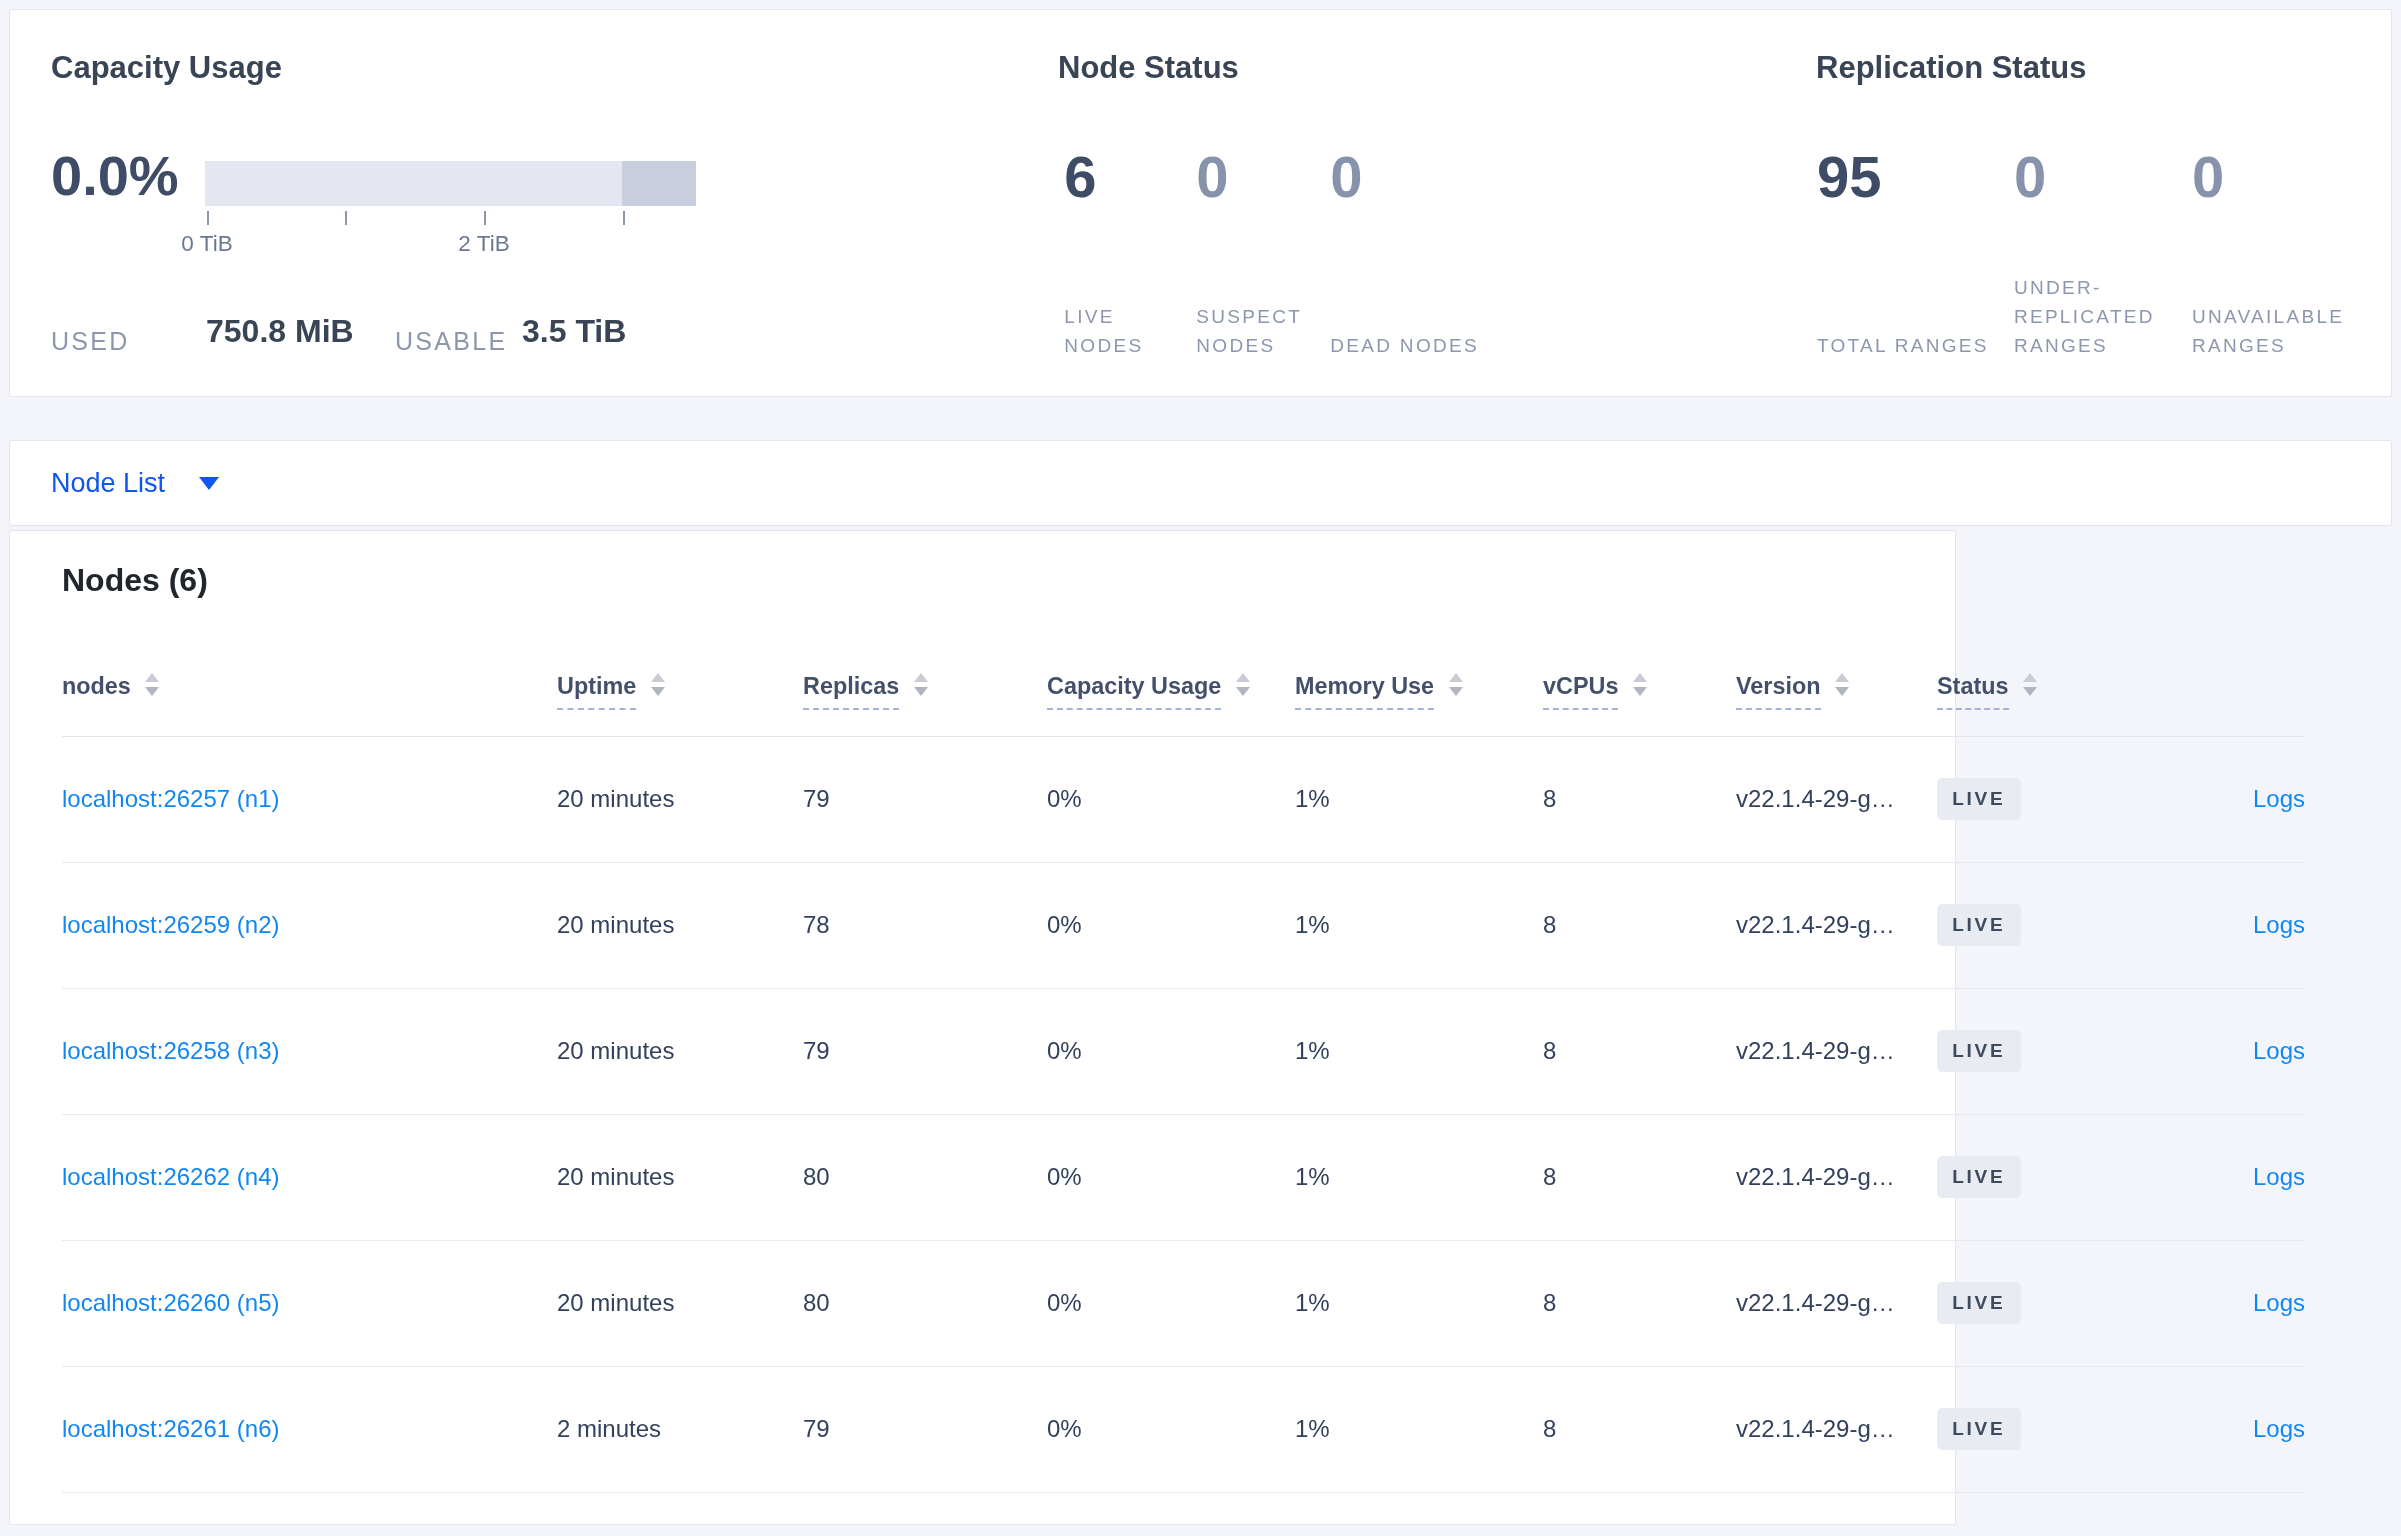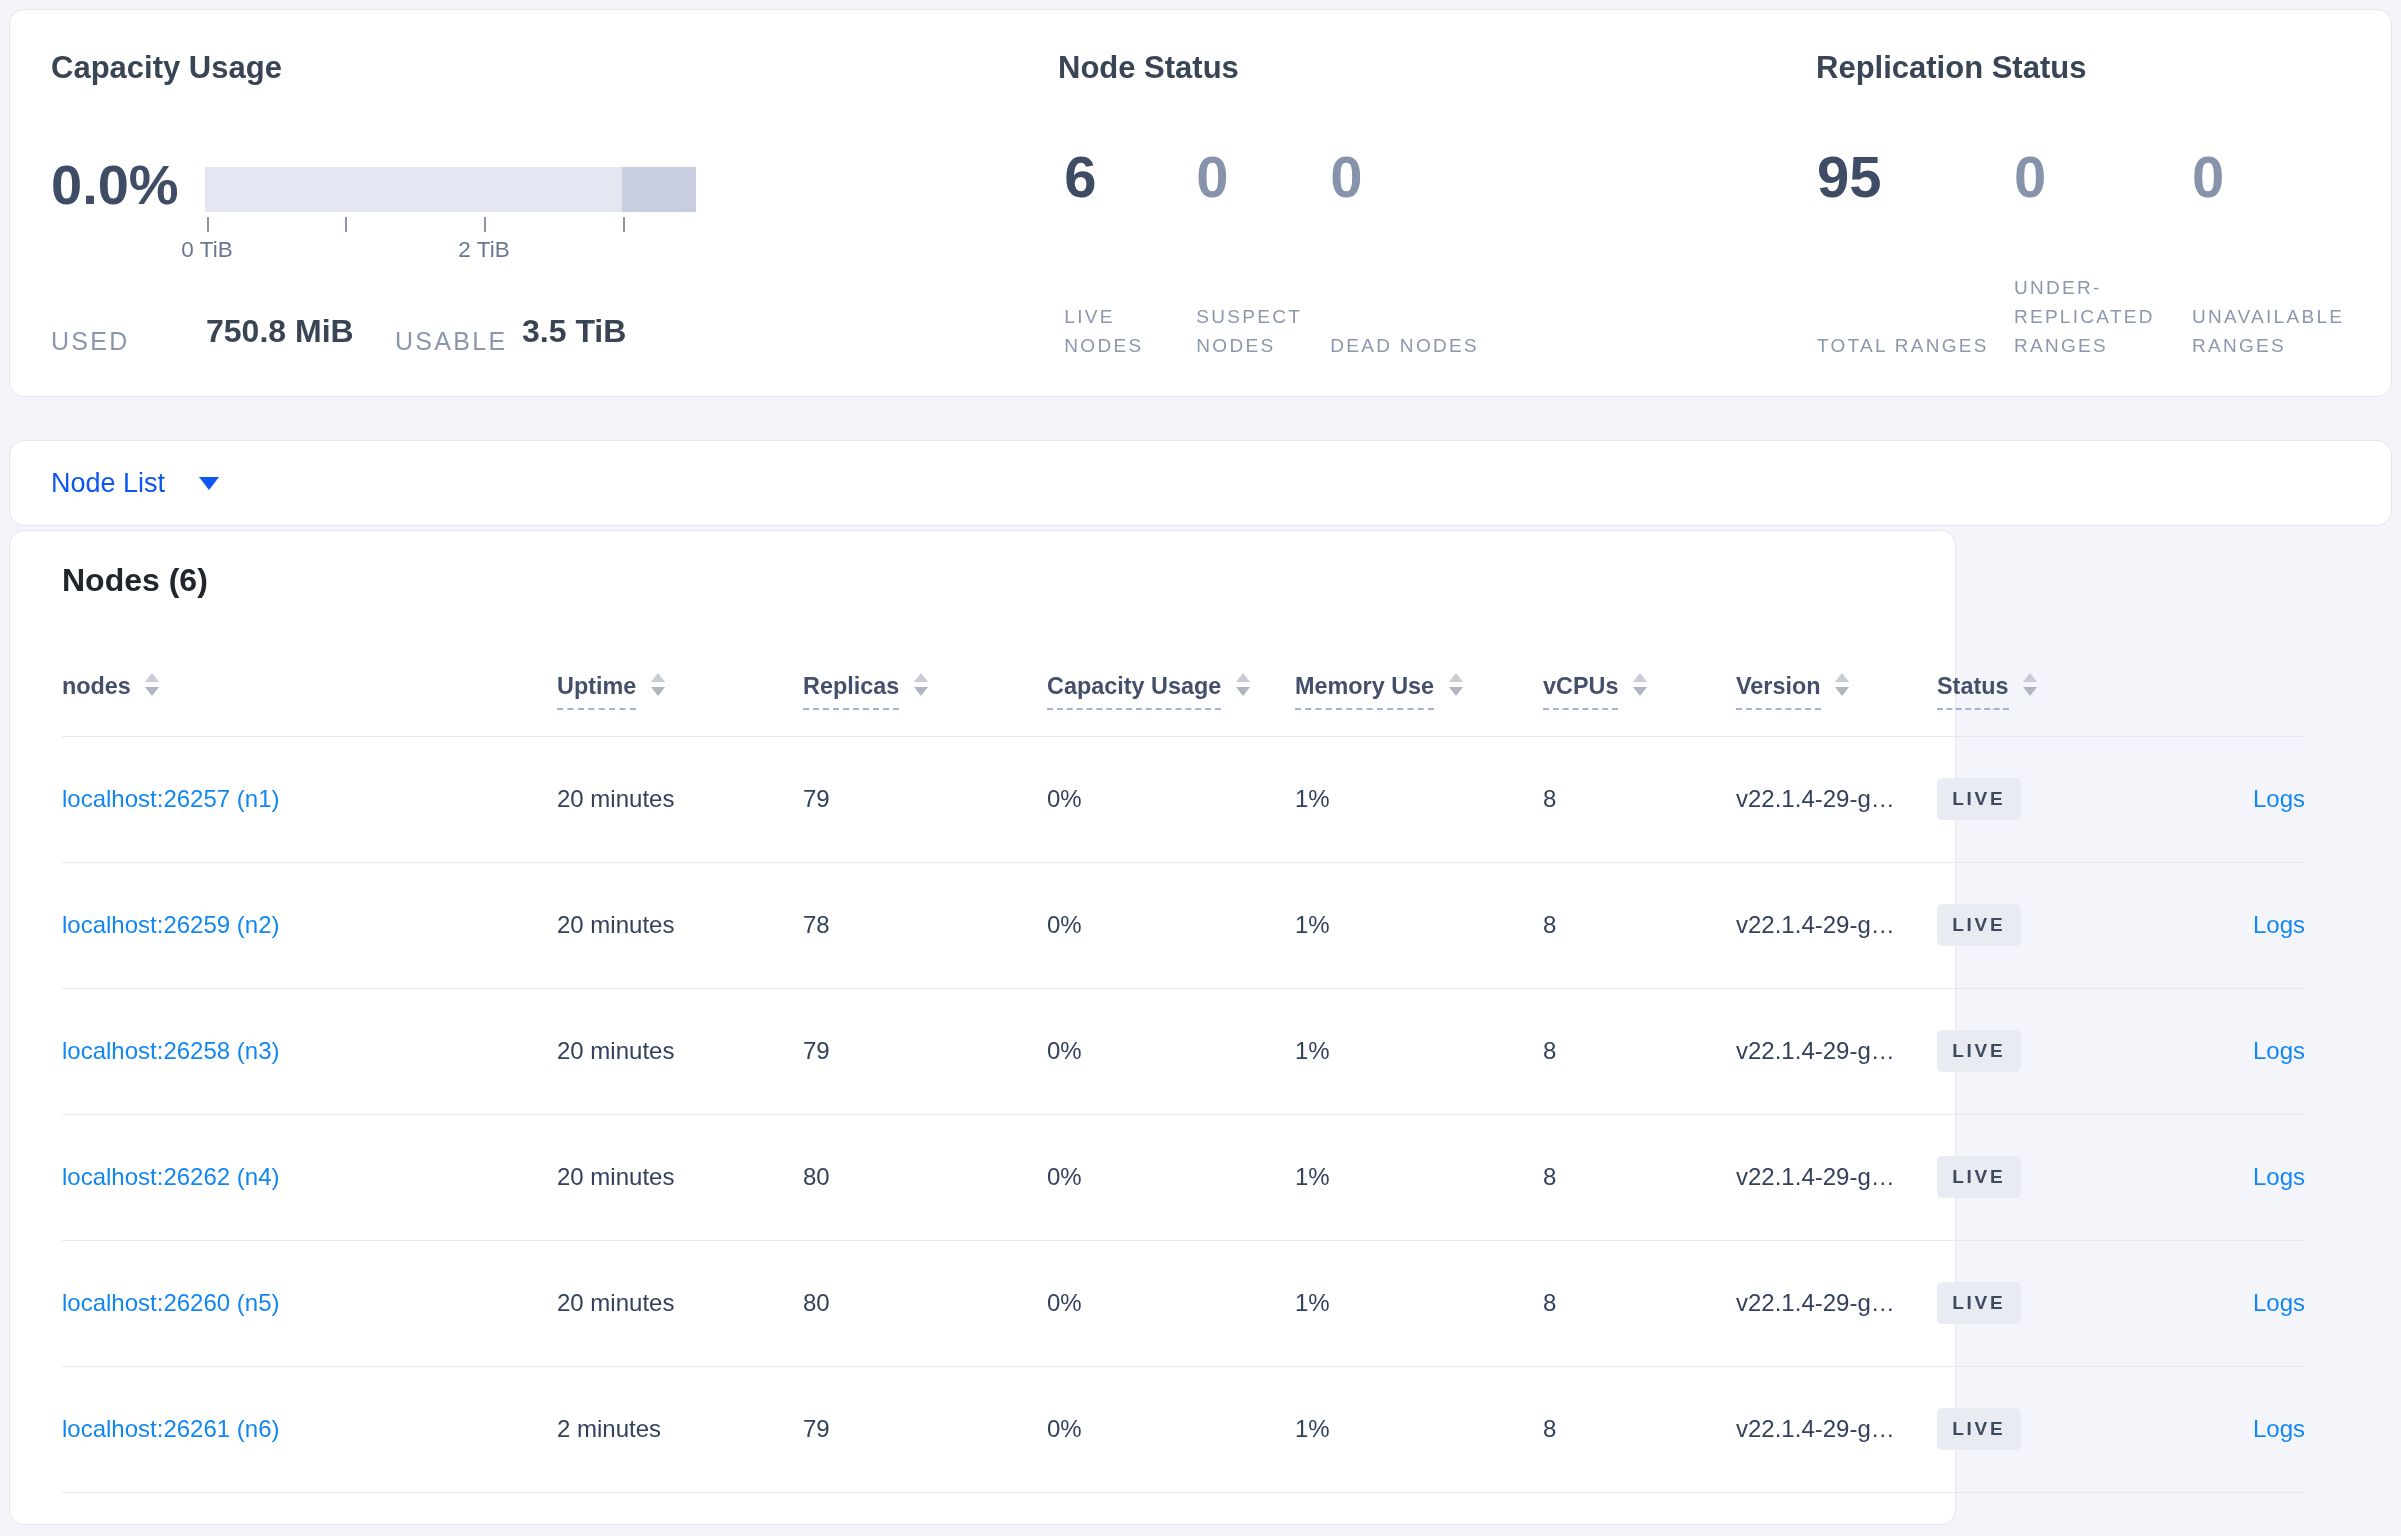--- a/index.html
+++ b/index.html
@@ -7,29 +7,29 @@
     --title:#394455; --stat_strong:#3e4c66; --stat_muted:#8792ab; --stat_label:#8c96ac;
     --bar_bg:#e4e7f1; --bar_cap:#c9cede; --tick:#8b96ad; --tick_label:#6b7791;
     --nav_blue:#0d56f0; --link_blue:#1287f2; --heading:#21262d; --header_text:#44506b;
     --cell_text:#33415c; --row_line:#e7e9ef; --badge_bg:#e9ebf2; --badge_text:#3e4a5e;
     --dotted:#a4b3d4;
   }
   *{box-sizing:border-box;margin:0;padding:0}
   html,body{width:2401px;height:1536px;overflow:hidden}
   body{background:var(--page_bg);font-family:"Liberation Sans",sans-serif;position:relative}
 
-  .card{position:absolute;background:var(--card_bg);border:1.8px solid var(--card_border);border-radius:15px}
+  .card{position:absolute;background:var(--card_bg);border:1.8px solid var(--card_border);border-radius:2px}
 
   
   #summary-card{left:9px;top:9px;width:2383px;height:388px}
   .section{position:absolute;top:0;height:100%}
   .sec-title{position:absolute;top:40px;left:0;font-size:31px;font-weight:600;color:var(--title)}
 
   #sec-capacity{left:41px;width:721px}
-  .cap-row{position:absolute;left:0;top:144px;display:flex;align-items:center}
+  .cap-row{position:absolute;left:0;top:135px;display:flex;align-items:flex-end}
   .cap-pct{width:154px;font-size:56px;font-weight:700;color:var(--stat_strong);line-height:61px}
   .bar-wrap{margin-top:10.8px;position:relative;width:519px}
   .bar{position:relative;width:491px;height:45px;background:var(--bar_bg);overflow:hidden}
   .bar-cap-seg{position:absolute;top:0;right:0;width:74px;height:45px;background:var(--bar_cap)}
   .tick{position:absolute;top:50px;width:1.8px;height:14.4px;background:var(--tick)}
   .tick.t0{left:1.8px}.tick.t1{left:140px}.tick.t2{left:279px}.tick.t3{left:418px}
   .tick-lbl{position:absolute;top:70px;width:108px;text-align:center;font-size:22.5px;color:var(--tick_label)}
   .tick-lbl.t0{left:-52px}.tick-lbl.t2{left:225px}
   .cap-stats{position:absolute;left:0;top:303px;width:631px;height:45px}
   .caps-label{position:absolute;top:14.4px;font-size:25px;letter-spacing:2.3px;color:var(--stat_label)}

